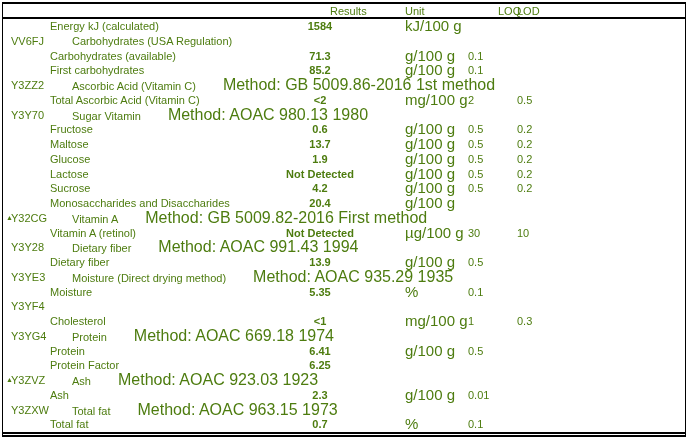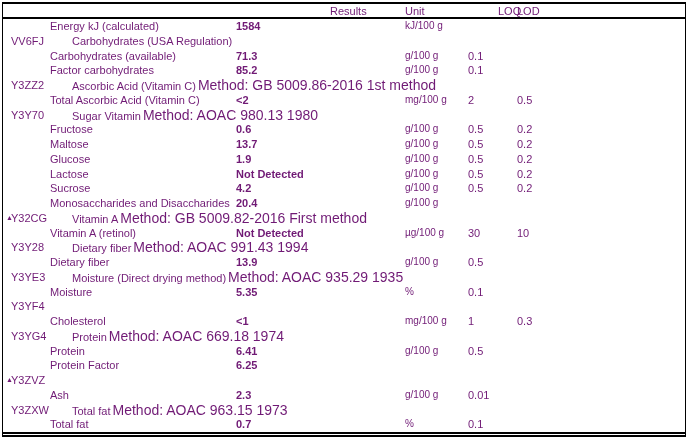--- a/index.html
+++ b/index.html
@@ -2,21 +2,21 @@
 <html><head>
 <meta charset="utf-8">
 <style>
   * { margin: 0; padding: 0; box-sizing: border-box; }
   html, body { background: #ffffff; }
   .page {
     position: relative;
     width: 688px;
     height: 443px;
     background: #ffffff;
-    color: #701a75;
+    color: #4d7c0f;
     font-family: "Liberation Sans", "DejaVu Sans", sans-serif;
     overflow: hidden;
   }
   .tbl {
     position: absolute;
     left: 2px;
     top: 2px;
     width: 684px;
     border-top: 2px solid #000;
     border-left: 1px solid #000;
@@ -43,24 +43,24 @@
     height: 14.75px;
     line-height: 14.75px;
     font-size: 11px;
     white-space: nowrap;
   }
   .row > span { position: absolute; top: 0; }
   .marker  { left: 3px; font-size: 7px; line-height: 14.75px; }
   .code    { left: 8px; text-align: center; }
   .gwrap   { left: 69px; }
   .gwrap .gname  { font-size: 11px; }
-  .gwrap .method { font-size: 14px; margin-left: 2px; }
+  .gwrap .method { font-size: 16px; margin-left: 27px; }
   .label   { left: 47px; }
-  .result  { left: 233px; width: 142px; text-align: left; font-weight: bold; }
-  .unit    { left: 402px; font-size: 10px; }
+  .result  { left: 246px; width: 142px; text-align: center; font-weight: bold; }
+  .unit    { left: 402px; font-size: 15px; }
   .loq     { left: 465px; }
   .lod     { left: 514px; }
 </style>
 </head>
 <body>
 
 <div class="page">
   <div class="tbl">
     <div class="thead">
       <span class="h-results">Results</span>
@@ -78,21 +78,21 @@
           <span class="code">VV6FJ</span>
           <span class="gwrap"><span class="gname">Carbohydrates (USA Regulation)</span></span>
         </div>
         <div class="row item">
           <span class="label">Carbohydrates (available)</span>
           <span class="result">71.3</span>
           <span class="unit">g/100 g</span>
           <span class="loq">0.1</span>
         </div>
         <div class="row item">
-          <span class="label">Factor carbohydrates</span>
+          <span class="label">First carbohydrates</span>
           <span class="result">85.2</span>
           <span class="unit">g/100 g</span>
           <span class="loq">0.1</span>
         </div>
         <div class="row group">
           <span class="code">Y3ZZ2</span>
           <span class="gwrap"><span class="gname">Ascorbic Acid (Vitamin C)</span><span class="method">Method: GB 5009.86-2016 1st method</span></span>
         </div>
         <div class="row item">
           <span class="label">Total Ascorbic Acid (Vitamin C)</span>
@@ -197,20 +197,21 @@
           <span class="unit">g/100 g</span>
           <span class="loq">0.5</span>
         </div>
         <div class="row item">
           <span class="label">Protein Factor</span>
           <span class="result">6.25</span>
         </div>
         <div class="row group">
           <span class="marker">▲</span>
           <span class="code">Y3ZVZ</span>
+          <span class="gwrap"><span class="gname">Ash</span><span class="method">Method: AOAC 923.03 1923</span></span>
         </div>
         <div class="row item">
           <span class="label">Ash</span>
           <span class="result">2.3</span>
           <span class="unit">g/100 g</span>
           <span class="loq">0.01</span>
         </div>
         <div class="row group">
           <span class="code">Y3ZXW</span>
           <span class="gwrap"><span class="gname">Total fat</span><span class="method">Method: AOAC 963.15 1973</span></span>

